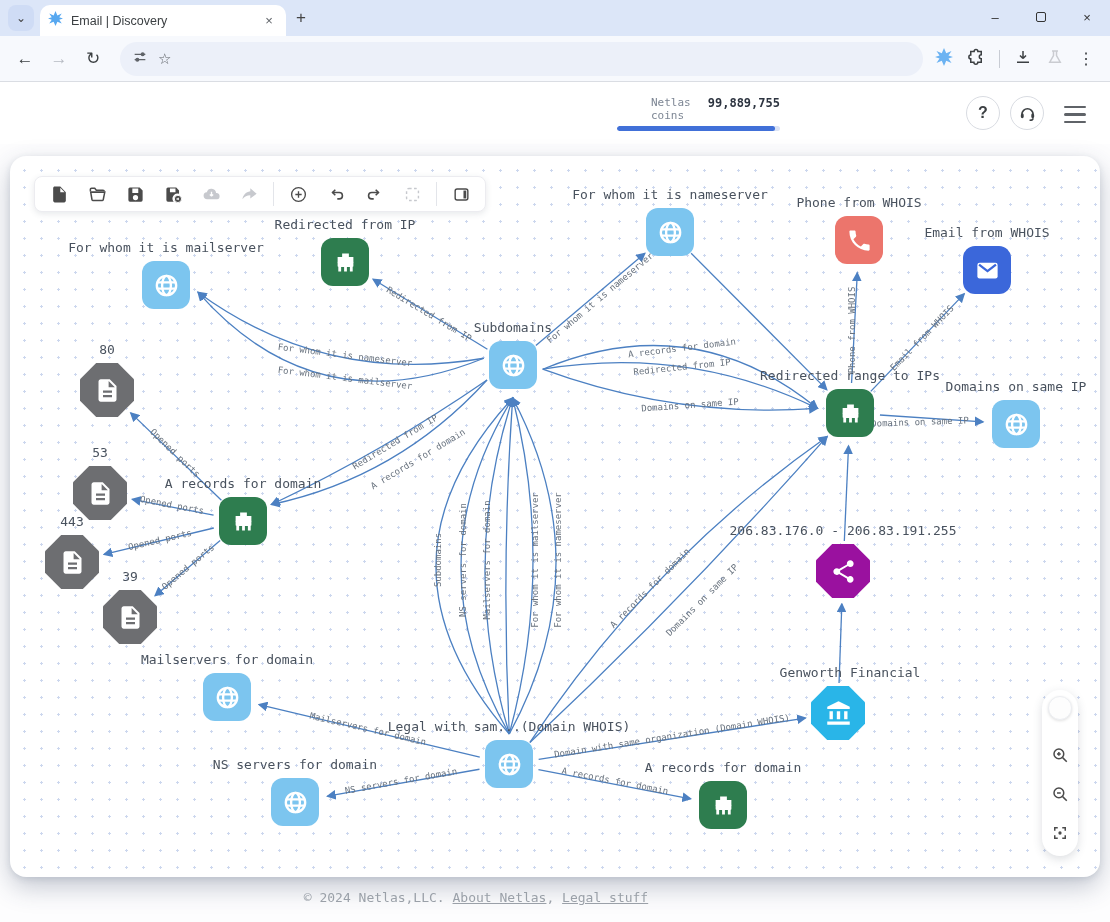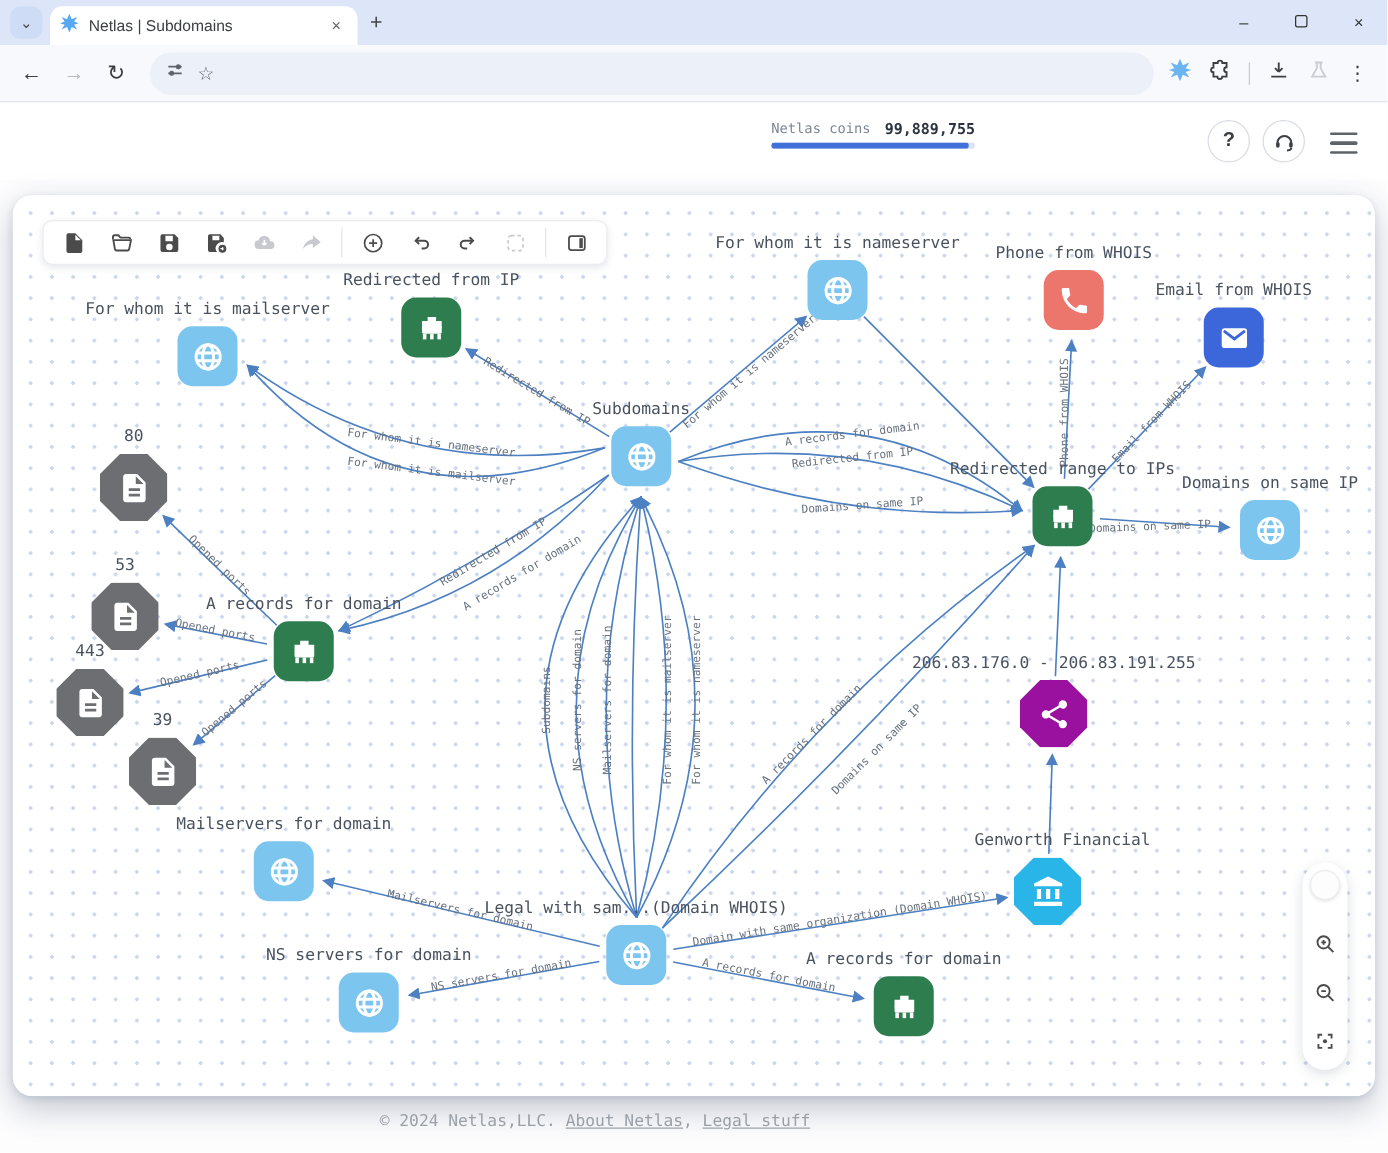--- a/index.html
+++ b/index.html
@@ -29,21 +29,21 @@
              align-items:center; padding:0 12px; gap:10px; }
   .omni-url { flex:1; font-size:13.5px; color:#202124; }
   .chrome-icons { display:flex; align-items:center; gap:14px; padding-right:6px; }
   .vdivider { width:1px; height:18px; background:#c8ccd4; }
 
   
   .appheader { height:62px; background:#fff; display:flex; align-items:center; padding:0 26px; position:relative; }
   .brand { display:flex; align-items:center; gap:10px; cursor:pointer; }
   .brand-name { font-family:"DejaVu Sans Mono", monospace; font-weight:bold; font-size:25px; color:#3a6cb5; }
   .coins { position:absolute; right:330px; top:14px; width:163px; }
-  .coins-row { display:flex; justify-content:space-between; font-family:"DejaVu Sans Mono", monospace; }
+  .coins-row { display:flex; justify-content:space-between; font-family:"DejaVu Sans Mono", monospace;margin-left:34px; }
   .coins-label { font-size:11px; color:#7d8694; }
   .coins-value { font-size:12px; color:#2d3440; font-weight:bold; }
   .coins-track { margin-top:4px; height:5px; border-radius:3px; background:#dbe3f5; overflow:hidden; }
   .coins-fill { height:100%; border-radius:3px; }
   .hdrbtn { position:absolute; top:106px; }
   .circlebtn { width:34px; height:34px; border-radius:50%; border:1px solid #d9dce2; background:#fff;
                display:flex; align-items:center; justify-content:center; font-size:16px; font-weight:bold;
                color:#3c4043; cursor:pointer; }
   .hamburger { display:flex; flex-direction:column; gap:5px; cursor:pointer; }
   .hamburger span { display:block; width:22px; height:2.4px; background:#5f6368; border-radius:2px; }
@@ -93,21 +93,21 @@
 <body>
 
 <div class="tabstrip">
   <div class="tab-search">⌄</div>
   <div class="tab">
     <span>
       <svg width="15" height="15" viewBox="0 0 24 24">
           <polygon fill="#57a8f0" points="12,0 15,7 22,4 18,10 24,12 18,14 22,20 15,17 12,24 9,17 2,20 6,14 0,12 6,10 2,4 9,7"></polygon>
         </svg>
     </span>
-    <span class="tab-title">Netlas | Subdomains</span>
+    <span class="tab-title">Email | Discovery</span>
     <span class="tab-close">×</span>
   </div>
   <div class="newtab">+</div>
   <div class="wincontrols">
     <div class="winbtn">–</div>
     <div class="winbtn"><span class="maxbox"></span></div>
     <div class="winbtn">×</div>
   </div>
 </div>
 

